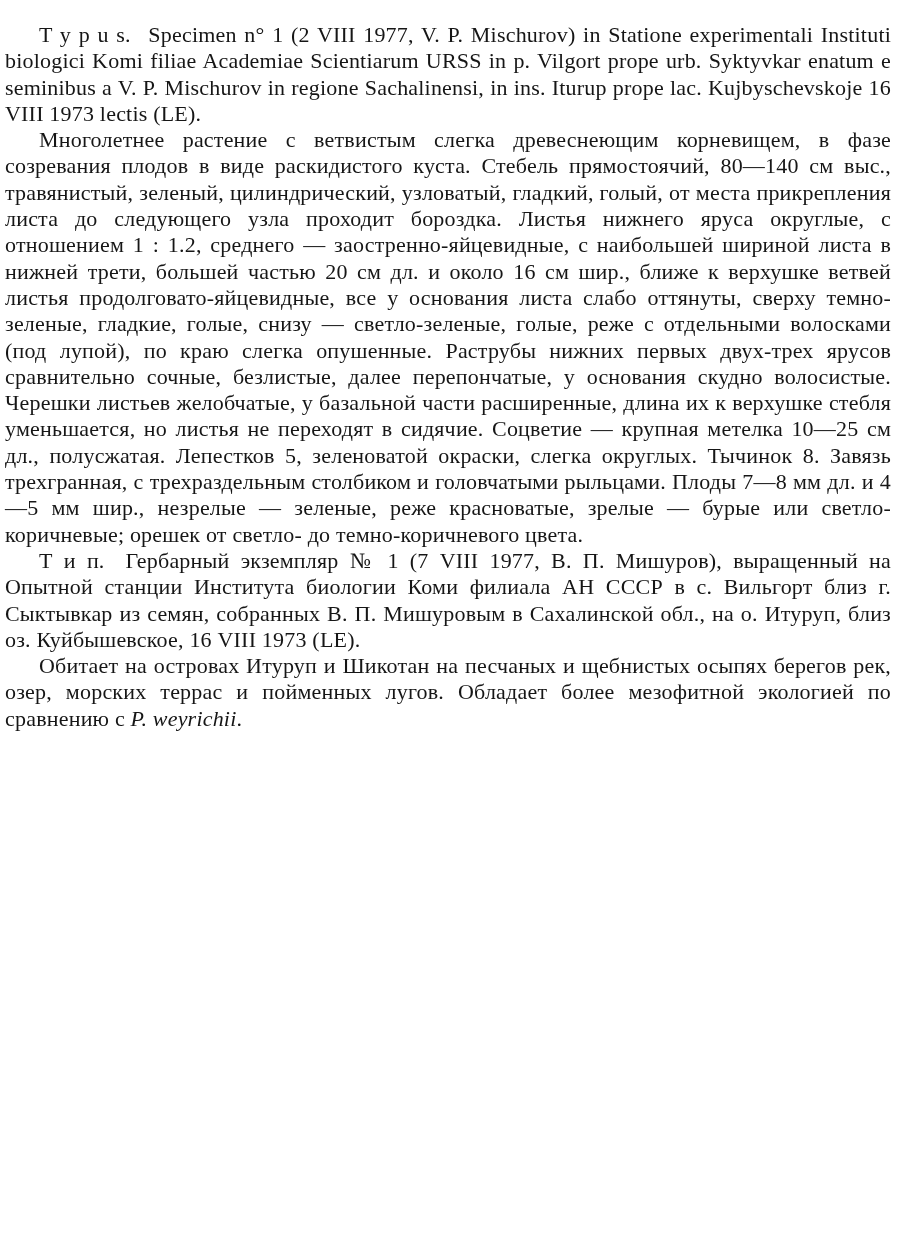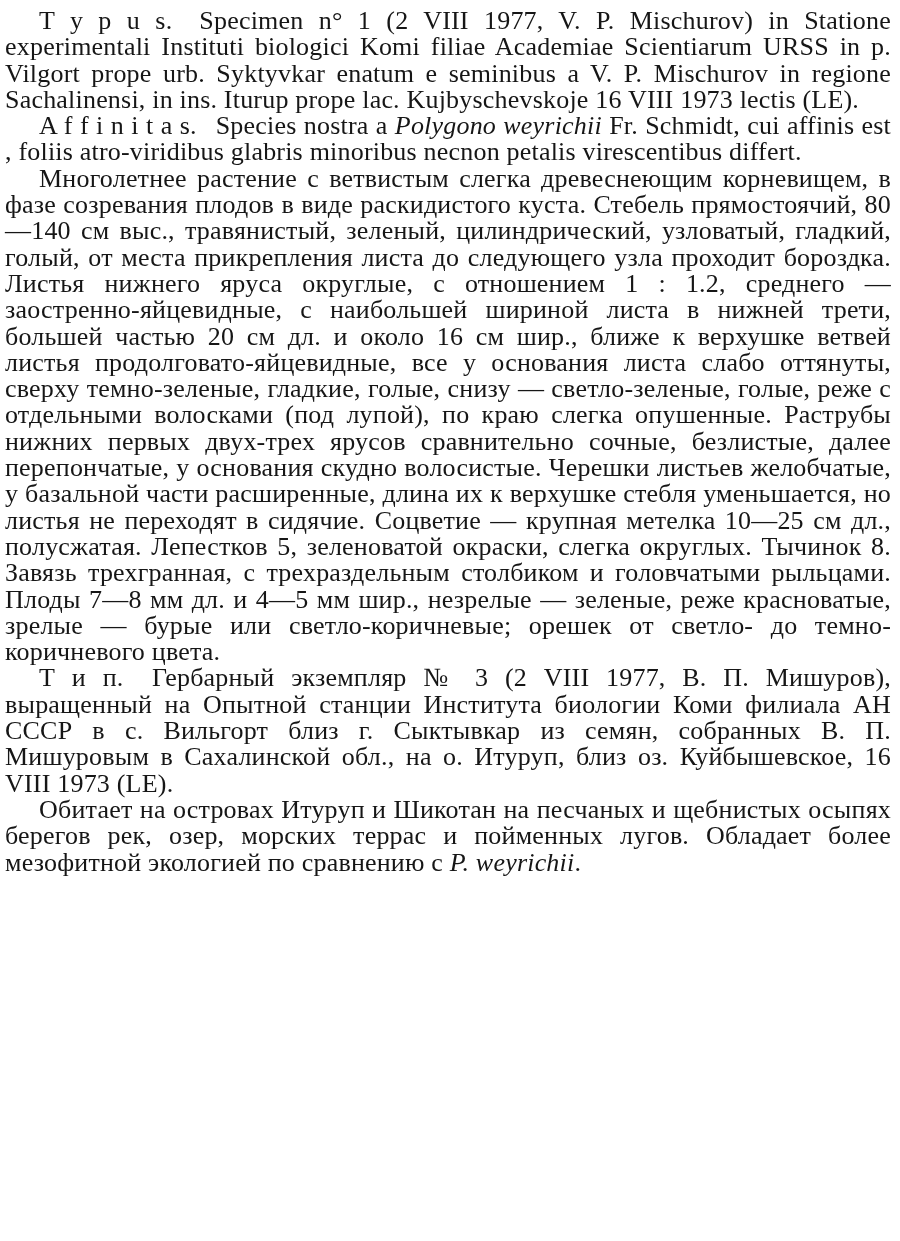--- a/index.html
+++ b/index.html
@@ -6,23 +6,23 @@
     margin: 0;
     padding: 0;
     background: #ffffff;
   }
   .page {
     box-sizing: border-box;
     width: 900px;
     height: 1241px;
     overflow: hidden;
     background: #ffffff;
-    padding: 8px 9px 0 5px;
+    padding: 22px 9px 0 5px;
     font-family: "Liberation Serif", "DejaVu Serif", serif;
-    font-size: 26px;
+    font-size: 22px;
     line-height: 26.3px;
     color: #161616;
     text-align: justify;
     letter-spacing: 0.2px;
   }
   .para {
     margin: 0;
     text-indent: 34px;
     text-align: justify;
   }
@@ -37,35 +37,29 @@
 </head>
 <body>
 
 <div class="page">
 
   <p class="para">
     <span class="run label">T y p u s.</span>
     <span class="run">Specimen n° 1 (2 VIII 1977, V. P. Mischurov) in Statione experimentali Instituti biologici Komi filiae Academiae Scientiarum URSS in p. Vilgort prope urb. Syktyvkar enatum e seminibus a V. P. Mischurov in regione Sachalinensi, in ins. Iturup prope lac. Kujbyschevskoje 16 VIII 1973 lectis (LE).</span>
   </p>
 
-  <p class="para">
-    <span class="run label">A f f i n i t a s.</span>
-    <span class="run">Species nostra a</span>
-    <span class="run italic">Polygono weyrichii</span>
-    <span class="run">Fr. Schmidt, cui affinis est , foliis atro-viridibus glabris minoribus necnon petalis virescentibus differt.</span>
-  </p>
 
 
   <p class="para">
     <span class="run">Многолетнее растение с ветвистым слегка древеснеющим корневищем, в фазе созревания плодов в виде раскидистого куста. Стебель прямостоячий, 80—140 см выс., травянистый, зеленый, цилиндрический, узловатый, гладкий, голый, от места прикрепления листа до следующего узла проходит бороздка. Листья нижнего яруса округлые, с отношением 1 : 1.2, среднего — заостренно-яйцевидные, с наибольшей шириной листа в нижней трети, большей частью 20 см дл. и около 16 см шир., ближе к верхушке ветвей листья продолговато-яйцевидные, все у основания листа слабо оттянуты, сверху темно-зеленые, гладкие, голые, снизу — светло-зеленые, голые, реже с отдельными волосками (под лупой), по краю слегка опушенные. Раструбы нижних первых двух-трех ярусов сравнительно сочные, безлистые, далее перепончатые, у основания скудно волосистые. Черешки листьев желобчатые, у базальной части расширенные, длина их к верхушке стебля уменьшается, но листья не переходят в сидячие. Соцветие — крупная метелка 10—25 см дл., полусжатая. Лепестков 5, зеленоватой окраски, слегка округлых. Тычинок 8. Завязь трехгранная, с трехраздельным столбиком и головчатыми рыльцами. Плоды 7—8 мм дл. и 4—5 мм шир., незрелые — зеленые, реже красноватые, зрелые — бурые или светло-коричневые; орешек от светло- до темно-коричневого цвета.</span>
   </p>
 
   <p class="para">
     <span class="run label">Т и п.</span>
-    <span class="run">Гербарный экземпляр № 3 (2 VIII 1977, В. П. Мишуров), выращенный на Опытной станции Института биологии Коми филиала АН СССР в с. Вильгорт близ г. Сыктывкар из семян, собранных В. П. Мишуровым в Сахалинской обл., на о. Итуруп, близ оз. Куйбышевское, 16 VIII 1973 (LE).</span>
+    <span class="run">Гербарный экземпляр № 1 (7 VIII 1977, В. П. Мишуров), выращенный на Опытной станции Института биологии Коми филиала АН СССР в с. Вильгорт близ г. Сыктывкар из семян, собранных В. П. Мишуровым в Сахалинской обл., на о. Итуруп, близ оз. Куйбышевское, 16 VIII 1973 (LE).</span>
   </p>
 
 
 
   <p class="para">
     <span class="run">Обитает на островах Итуруп и Шикотан на песчаных и щебнистых осыпях берегов рек, озер, морских террас и пойменных лугов. Обладает более мезофитной экологией по сравнению с</span>
     <span class="run italic">P. weyrichii</span><span class="run">.</span>
   </p>
 
 

